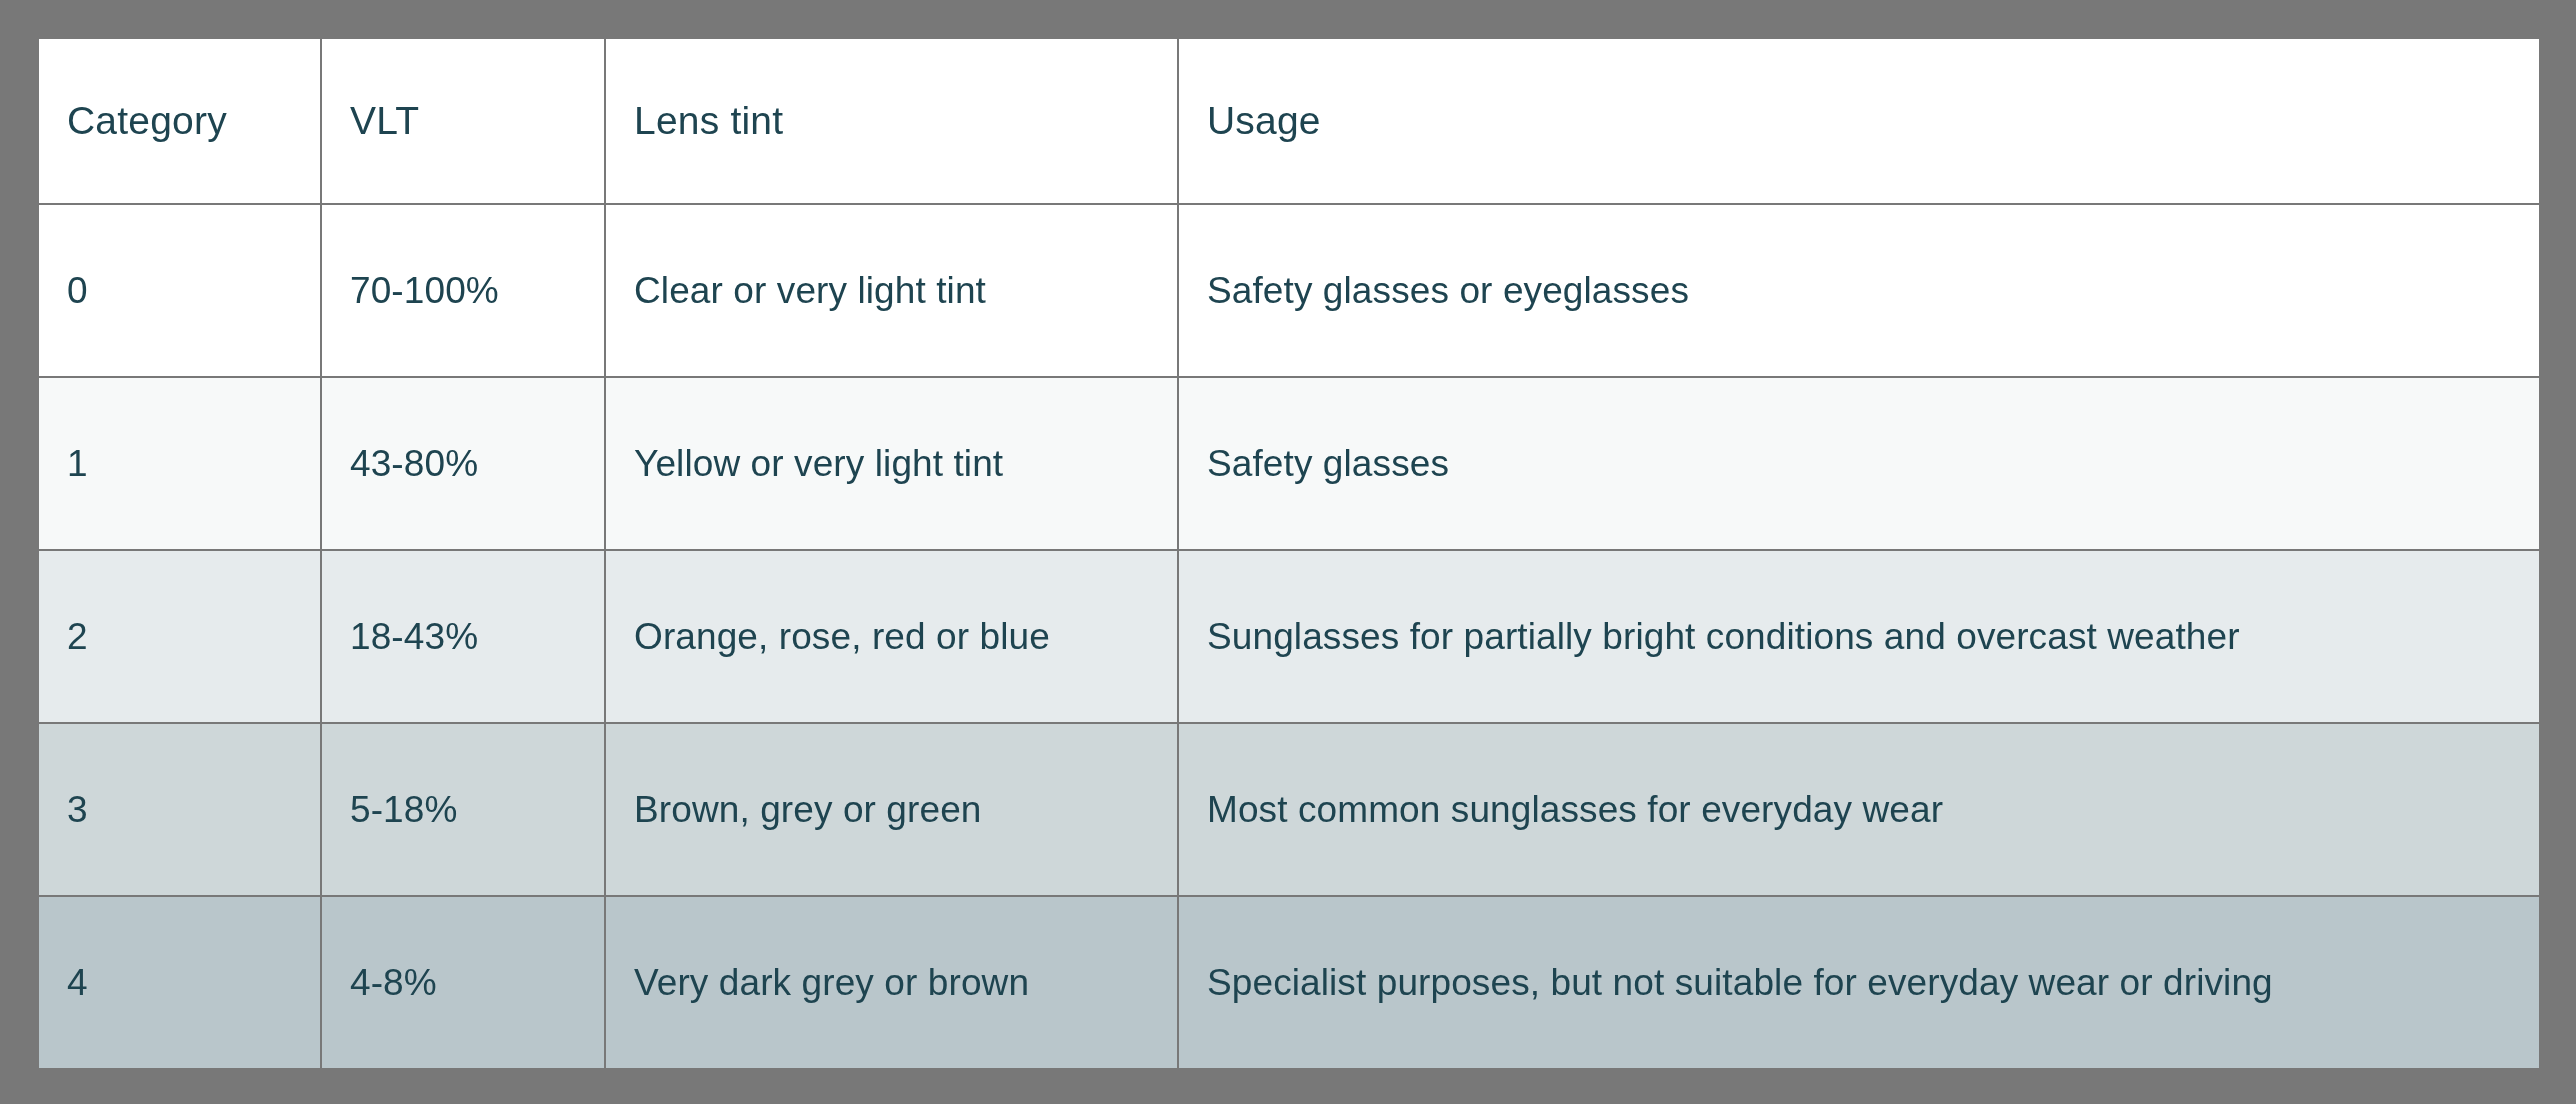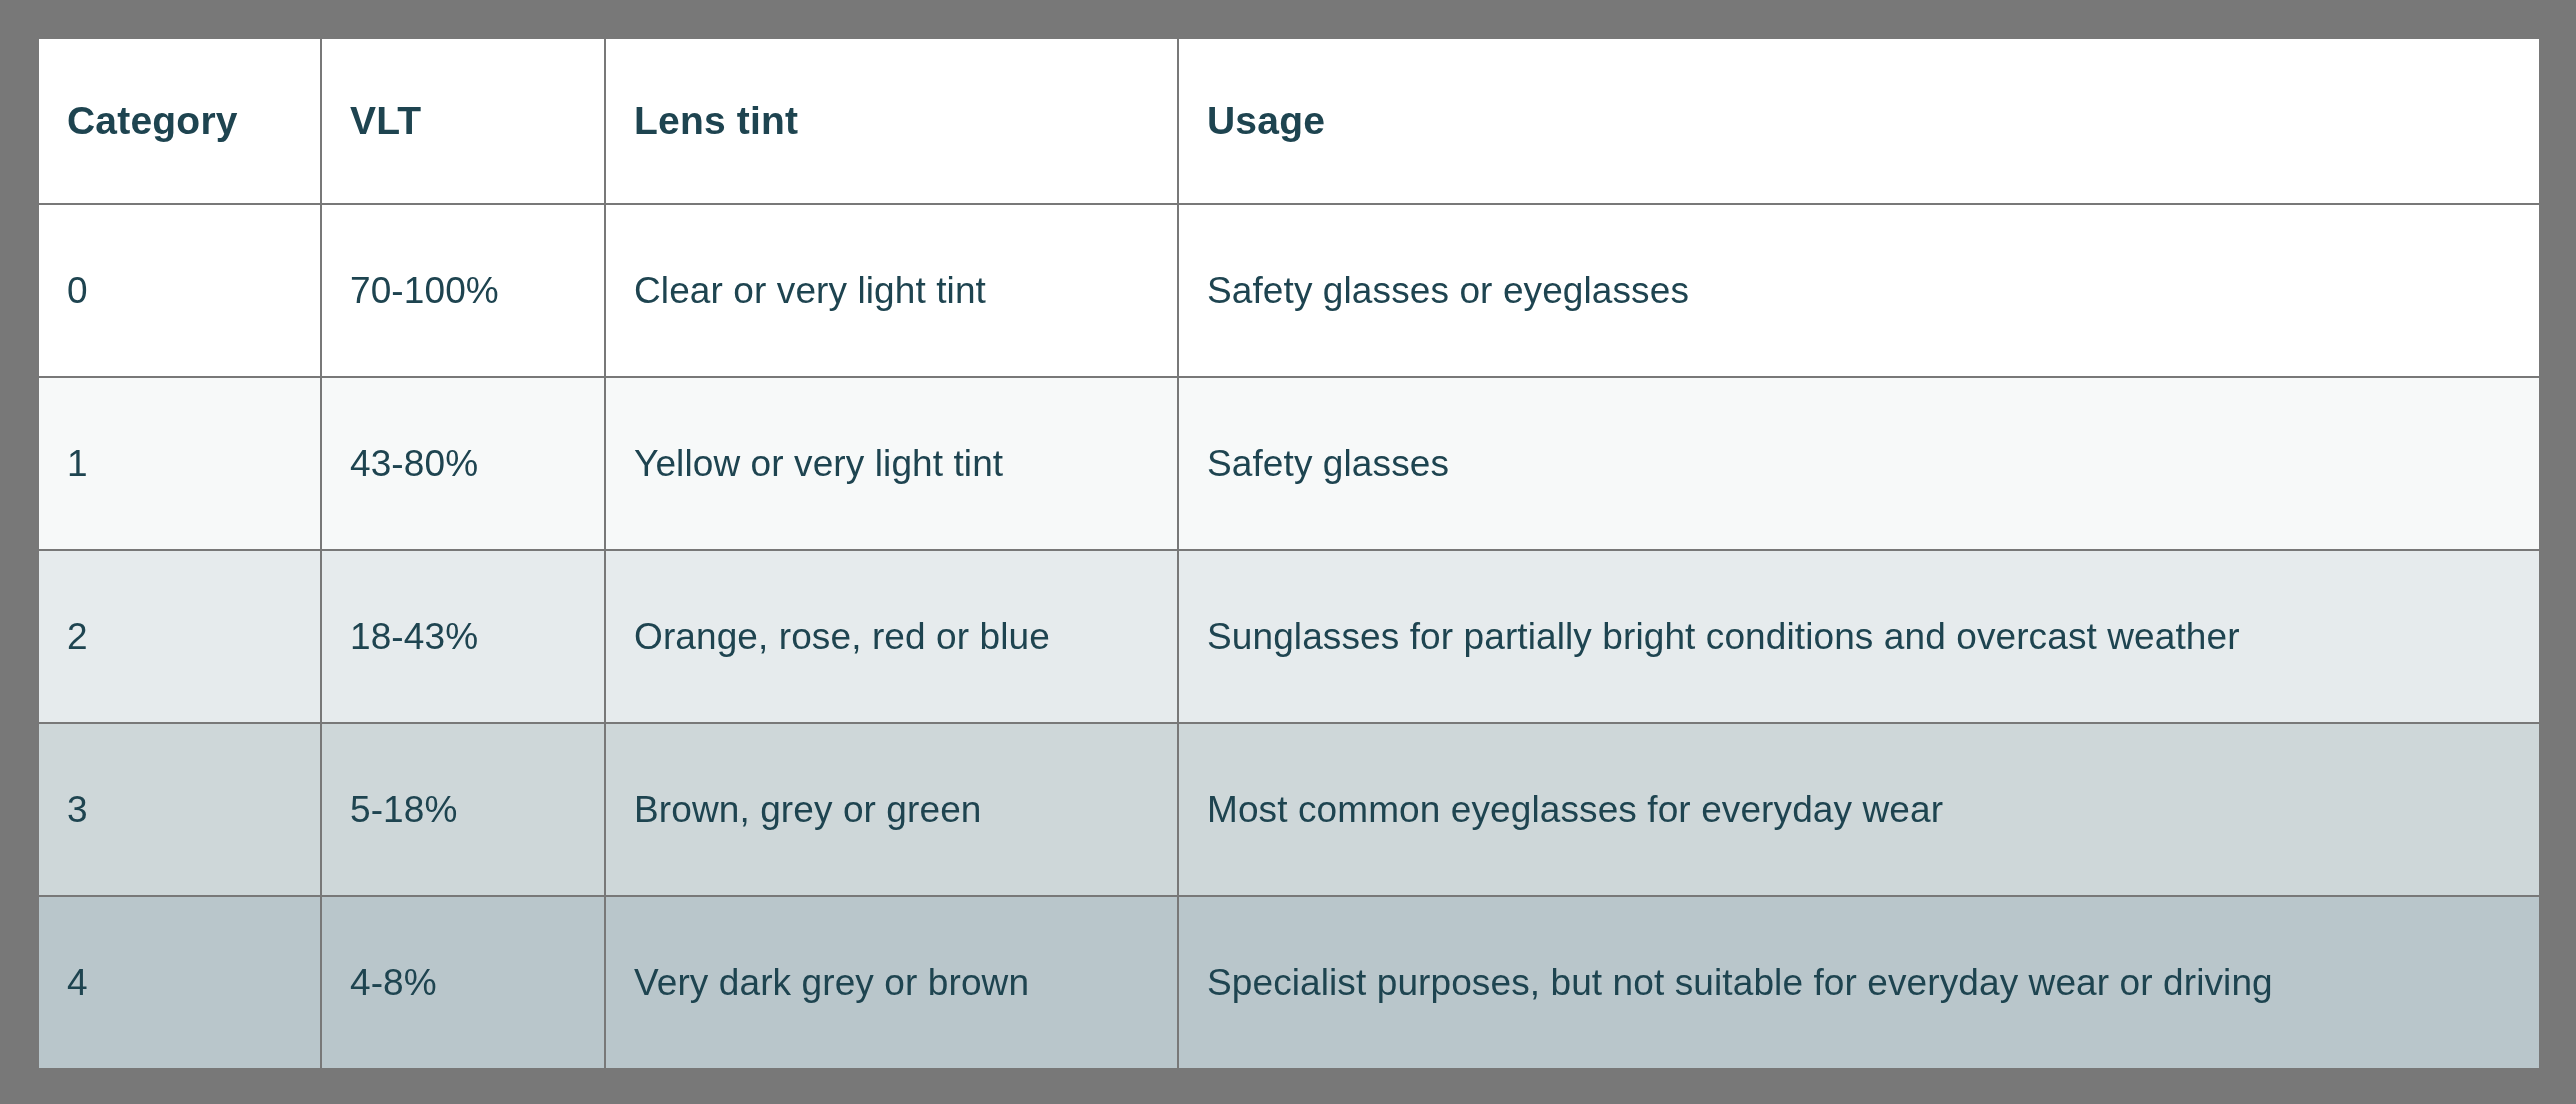--- a/index.html
+++ b/index.html
@@ -42,21 +42,21 @@
     text-align: left;
     vertical-align: middle;
     color: #1e4450;
     box-sizing: border-box;
   }
 
   table.spec-table thead th {
     height: 166px;
     background: #ffffff;
     font-size: 39px;
-    font-weight: bold;
+    font-weight: normal;
     letter-spacing: 0.2px;
   }
 
   table.spec-table tbody td {
     height: 173px;
     font-size: 37px;
     font-weight: normal;
     letter-spacing: 0.1px;
     white-space: nowrap;
   }
@@ -103,21 +103,21 @@
       <tr class="row-tier-2">
         <td>2</td>
         <td>18-43%</td>
         <td>Orange, rose, red or blue</td>
         <td>Sunglasses for partially bright conditions and overcast weather</td>
       </tr>
       <tr class="row-tier-3">
         <td>3</td>
         <td>5-18%</td>
         <td>Brown, grey or green</td>
-        <td>Most common eyeglasses for everyday wear</td>
+        <td>Most common sunglasses for everyday wear</td>
       </tr>
       <tr class="row-tier-4">
         <td>4</td>
         <td>4-8%</td>
         <td>Very dark grey or brown</td>
         <td>Specialist purposes, but not suitable for everyday wear or driving</td>
       </tr>
     </tbody>
   </table>
 </div>

